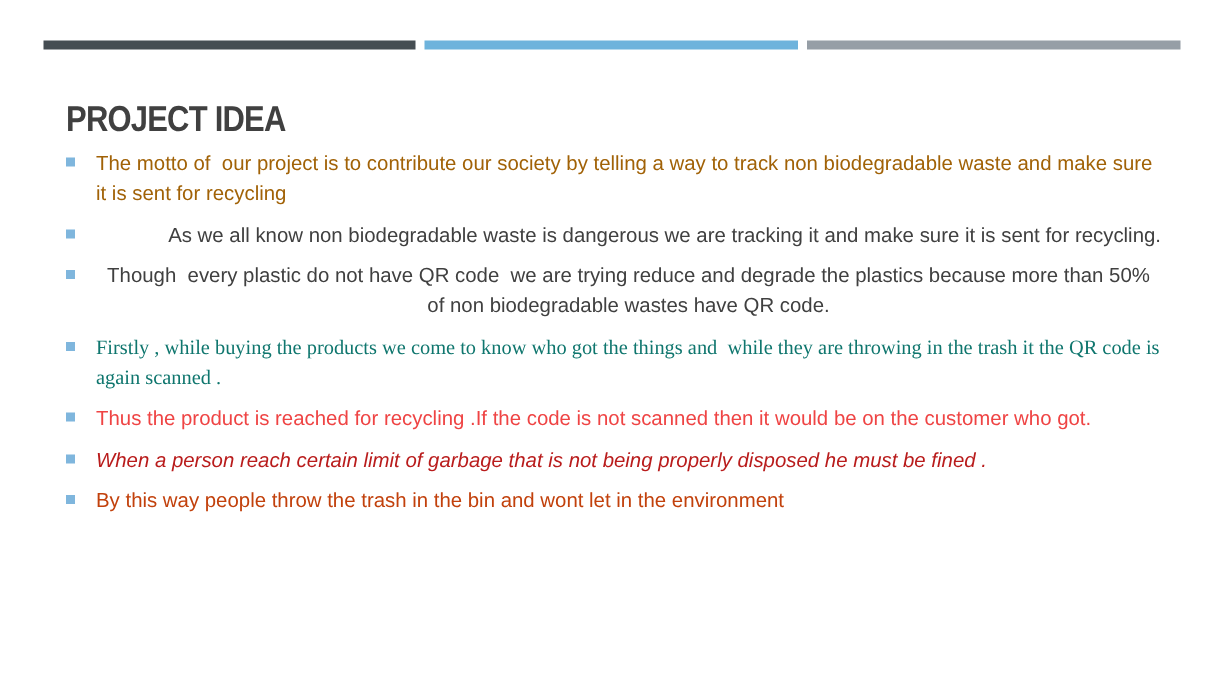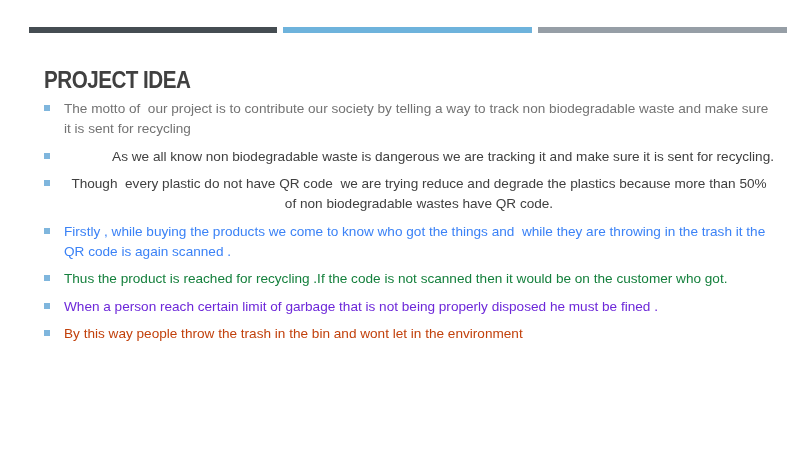--- a/index.html
+++ b/index.html
@@ -40,41 +40,41 @@
 <body>
 
 <div class="slide">
   <div class="bar bar-1" style="background: rgb(69, 77, 82);"></div>
   <div class="bar bar-2" style="background: rgb(110, 179, 220);"></div>
   <div class="bar bar-3" style="background: rgb(150, 158, 166);"></div>
 
   <h1 class="title" style="color: rgb(64, 64, 64);">PROJECT IDEA</h1>
 
   <ul class="bullets">
-    <li class="bullet" style="color: #737373;">
+    <li class="bullet" style="color: #a16207;">
       <span class="bullet-marker" style="background: rgb(127, 182, 221);"></span>
       <span class="bullet-text">The motto of  our project is to contribute our society by telling a way to track non biodegradable waste and make sure it is sent for recycling</span>
     </li>
     <li class="bullet" style="color: rgb(64, 64, 64); text-align: right;">
       <span class="bullet-marker" style="background: rgb(127, 182, 221);"></span>
       <span class="bullet-text">As we all know non biodegradable waste is dangerous we are tracking it and make sure it is sent for recycling.</span>
     </li>
     <li class="bullet" style="color: rgb(64, 64, 64); text-align: center;">
       <span class="bullet-marker" style="background: rgb(127, 182, 221);"></span>
       <span class="bullet-text">Though  every plastic do not have QR code  we are trying reduce and degrade the plastics because more than 50% of non biodegradable wastes have QR code.</span>
     </li>
-    <li class="bullet" style="color: #3b82f6;">
+    <li class="bullet" style="color: #0f766e; font-family: Liberation Serif, serif;">
       <span class="bullet-marker" style="background: rgb(127, 182, 221);"></span>
       <span class="bullet-text">Firstly , while buying the products we come to know who got the things and  while they are throwing in the trash it the QR code is again scanned .</span>
     </li>
-    <li class="bullet" style="color: #15803d;">
+    <li class="bullet" style="color: #ef4444;">
       <span class="bullet-marker" style="background: rgb(127, 182, 221);"></span>
       <span class="bullet-text">Thus the product is reached for recycling .If the code is not scanned then it would be on the customer who got.</span>
     </li>
-    <li class="bullet" style="color: #6d28d9;">
+    <li class="bullet" style="color: #b91c1c; font-style: italic;">
       <span class="bullet-marker" style="background: rgb(127, 182, 221);"></span>
       <span class="bullet-text">When a person reach certain limit of garbage that is not being properly disposed he must be fined .</span>
     </li>
     <li class="bullet" style="color: #c2410c;">
       <span class="bullet-marker" style="background: rgb(127, 182, 221);"></span>
       <span class="bullet-text">By this way people throw the trash in the bin and wont let in the environment</span>
     </li>
   </ul>
 </div>
 

